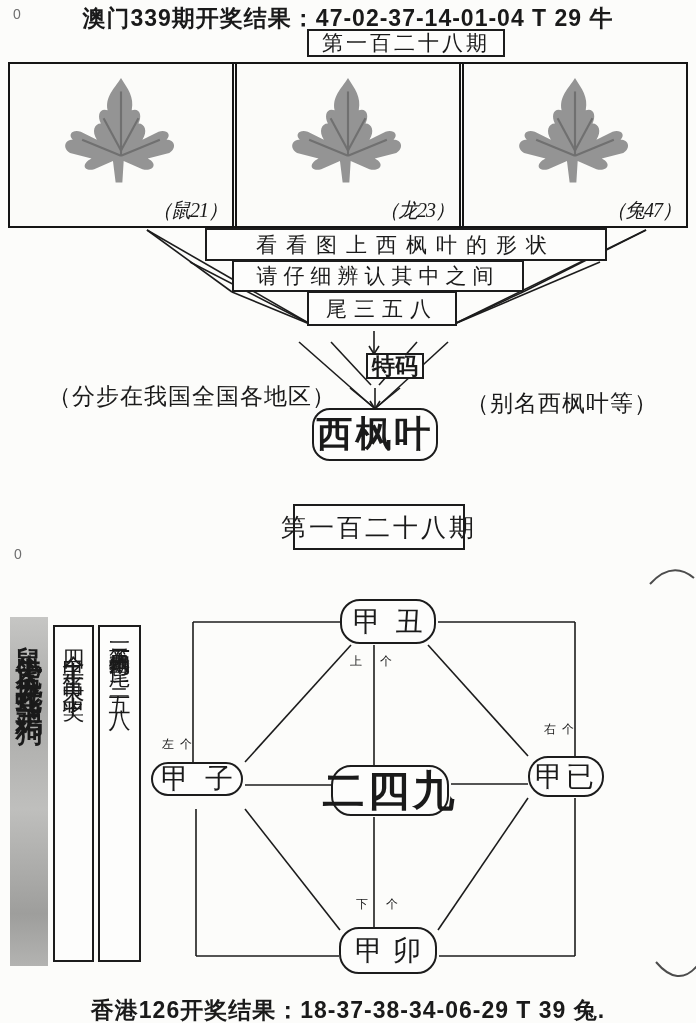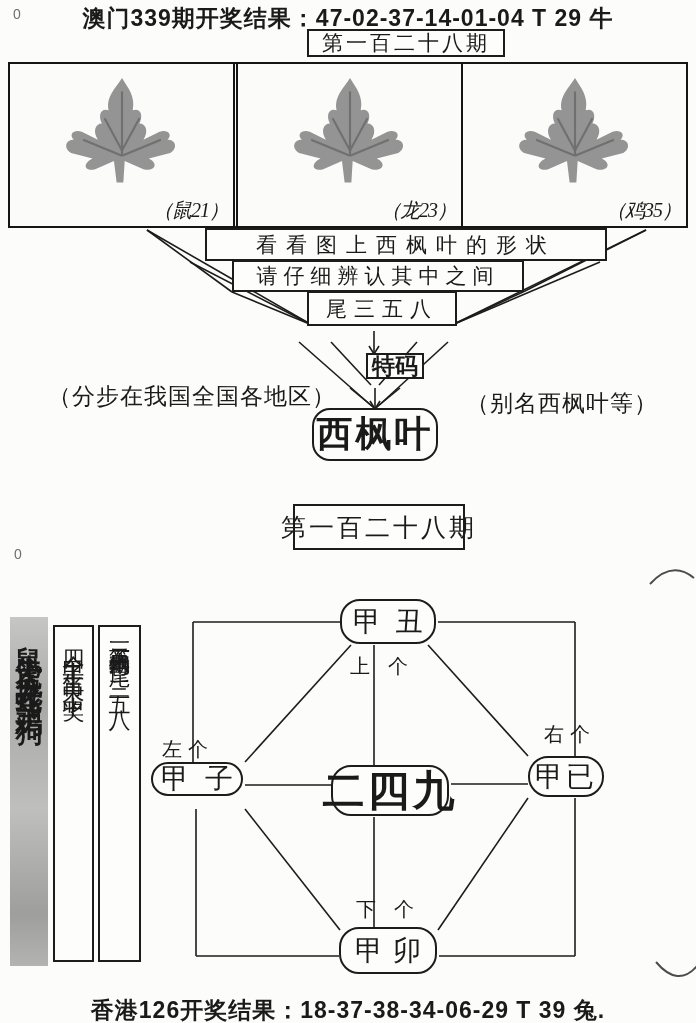--- a/index.html
+++ b/index.html
@@ -69,21 +69,21 @@
   #special-col .head{letter-spacing:1px;}
   #special-col .tail{letter-spacing:14px;margin-inline-start:10px;font-size:22px;}
   
   .node{font-size:28px;border-radius:20px;}
   #node-top{left:340px;top:599px;width:96px;height:45px;letter-spacing:14px;padding-left:14px;}
   #node-left{left:151px;top:762px;width:92px;height:34px;letter-spacing:16px;padding-left:16px;}
   #node-center{left:331px;top:765px;width:118px;height:51px;
     font-size:42px;font-weight:bold;letter-spacing:3px;}
   #node-right{left:528px;top:756px;width:76px;height:41px;letter-spacing:3px;}
   #node-bottom{left:339px;top:927px;width:98px;height:47px;letter-spacing:10px;padding-left:10px;}
-  .dir-label{position:absolute;font-size:20px;z-index:3;white-space:nowrap;}
+  .dir-label{position:absolute;font-size:12px;z-index:3;white-space:nowrap;}
   #dir-up{left:350px;top:653px;letter-spacing:18px;}
   #dir-down{left:356px;top:896px;letter-spacing:18px;}
   #dir-left{left:162px;top:736px;letter-spacing:6px;}
   #dir-right{left:544px;top:721px;letter-spacing:6px;}
   #footer-line{
     position:absolute;left:0;top:995px;width:100%;text-align:center;
     font-family:"Liberation Sans", sans-serif;font-weight:bold;
     font-size:23px;letter-spacing:1px;z-index:2;
   }
   #lines-overlay{position:absolute;left:0;top:0;z-index:1;}
@@ -117,32 +117,32 @@
       <g stroke="#6a6a6a" stroke-width="1.6" opacity="0.85">
         <path d="M50 64 L50 16" fill="none"></path>
           <path d="M50 64 L21 52" fill="none"></path>
         <path d="M50 64 L79 52" fill="none"></path>
           <path d="M50 60 L37 36" fill="none"></path>
         <path d="M50 60 L63 36" fill="none"></path>
       </g>
     </svg>
     <span class="leaf-label">（龙23）</span>
   </div>
-  <div class="leaf-cell">
+  <div class="leaf-cell dbl">
     <svg width="140" height="134" viewBox="0 0 100 100">
       <path d="M50 6 C45 14 38 20 40 30 C34 28 32 34 35 40 C30 40 28 46 32 52 L20 46 C14 44 10 48 14 52 C8 52 6 58 12 62 L28 66 C20 70 22 76 30 74 L44 68 L46 84 L51 84 L52 68 L66 74 C74 76 78 70 70 66 L86 62 C92 58 90 52 84 52 C88 48 84 44 78 46 L66 52 C70 46 68 40 63 40 C66 34 64 28 58 30 C60 20 55 14 50 6 Z" fill="#949494"></path>
       <g stroke="#6a6a6a" stroke-width="1.6" opacity="0.85">
         <path d="M50 64 L50 16" fill="none"></path>
           <path d="M50 64 L21 52" fill="none"></path>
         <path d="M50 64 L79 52" fill="none"></path>
           <path d="M50 60 L37 36" fill="none"></path>
         <path d="M50 60 L63 36" fill="none"></path>
       </g>
     </svg>
-    <span class="leaf-label">（鸡35）</span>
+    <span class="leaf-label">（兔47）</span>
   </div>
 </div>
 
 <div class="box frow" id="funnel-row-1">看看图上西枫叶的形状</div>
 <div class="box frow" id="funnel-row-2">请仔细辨认其中之间</div>
 <div class="box frow" id="funnel-row-3">尾三五八</div>
 <div class="box" id="special-code-box">特码</div>
 <div class="box" id="west-maple-box">西枫叶</div>
 <div class="note" style="left:48px;top:381px;">（分步在我国全国各地区）</div>
 <div class="note" style="left:466px;top:388px;">（别名西枫叶等）</div>

